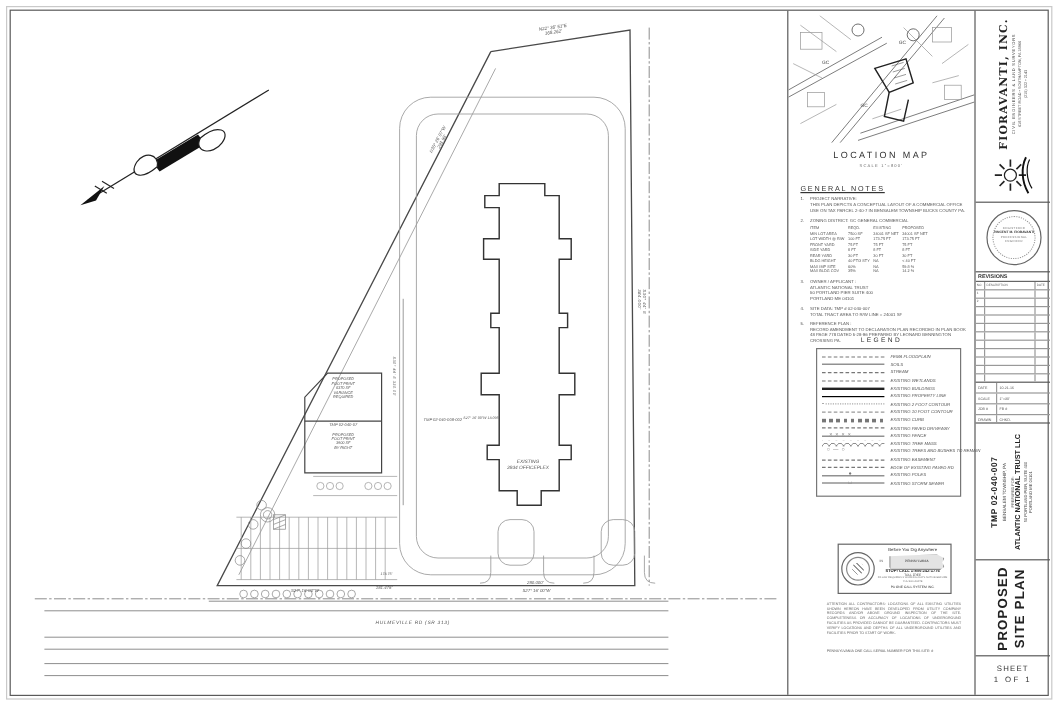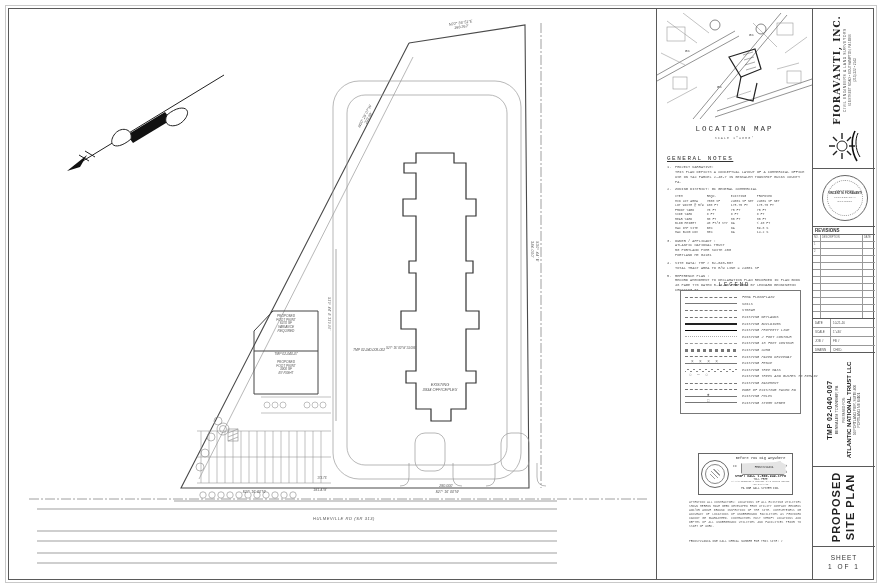--- a/index.html
+++ b/index.html
@@ -8,21 +8,21 @@
   .outer-border{position:absolute;left:5px;top:5px;width:870px;height:576px;border:1px solid #c9c9c9;}
   .sheet{position:absolute;left:8px;top:8px;width:866px;height:572px;border:1px solid #5a5a5a;box-sizing:border-box;background:#fff;}
   .v-divider{position:absolute;top:0;bottom:0;width:1px;background:#5a5a5a;}
 
   
   .plan-label{position:absolute;font-style:italic;color:#555;line-height:1.15;text-align:center;white-space:nowrap;}
   .vtext{position:absolute;writing-mode:vertical-rl;font-style:italic;color:#555;letter-spacing:.4px;line-height:1.2;}
   .stack div{white-space:nowrap;}
 
   
-  .mid-panel{position:absolute;left:648px;top:0;width:155px;height:572px;font-family:Liberation Mono, monospace;}
+  .mid-panel{position:absolute;left:648px;top:0;width:155px;height:572px;}
   .map-title{position:absolute;left:0;width:155px;text-align:center;font-size:7.5px;letter-spacing:2px;color:#333;}
   .map-scale{position:absolute;left:0;width:155px;text-align:center;font-size:3.4px;color:#666;letter-spacing:1px;}
   .notes{position:absolute;left:10px;width:138px;color:#555;}
   .notes-title{font-size:6px;letter-spacing:1.5px;color:#333;text-decoration:underline;margin-bottom:3px;}
   .note{margin-bottom:3px;display:flex;}
   .note-no{font-size:3.6px;width:8px;flex:0 0 auto;}
   .note-body{font-size:3.6px;line-height:1.35;}
   .note-head{font-size:3.6px;margin-bottom:1px;}
   .ztable{border-collapse:collapse;margin:2px 0 1px 0;}
   .ztable td,.ztable th{font-size:3.2px;font-weight:normal;text-align:left;padding:0 3px 0 0;line-height:1.4;color:#555;}

